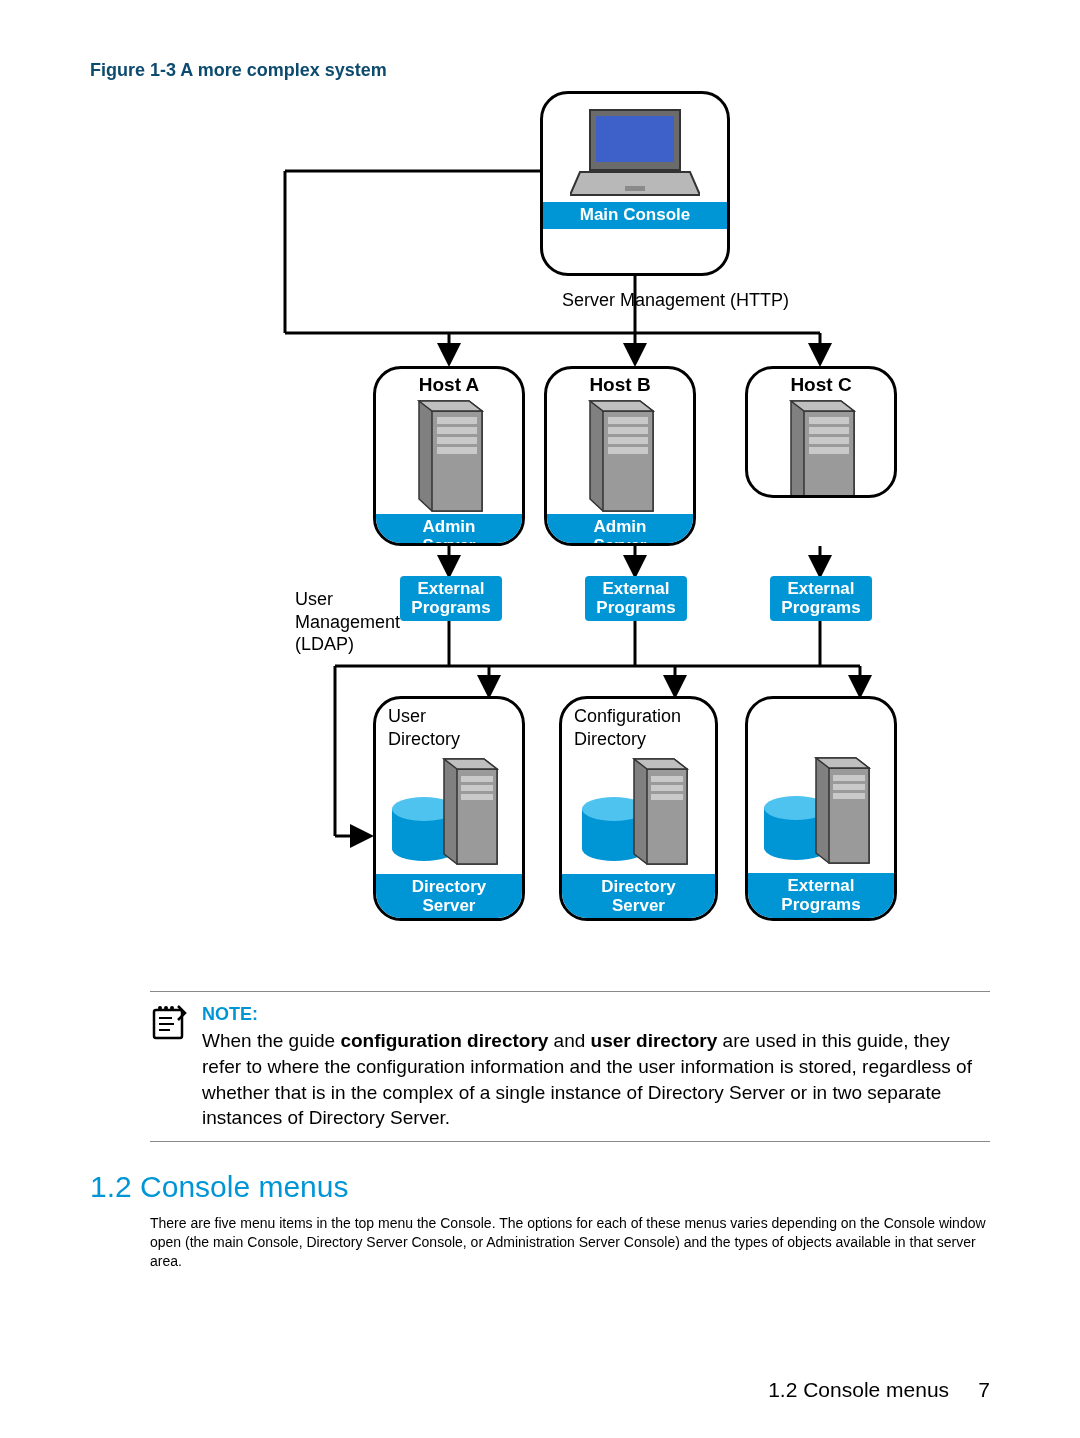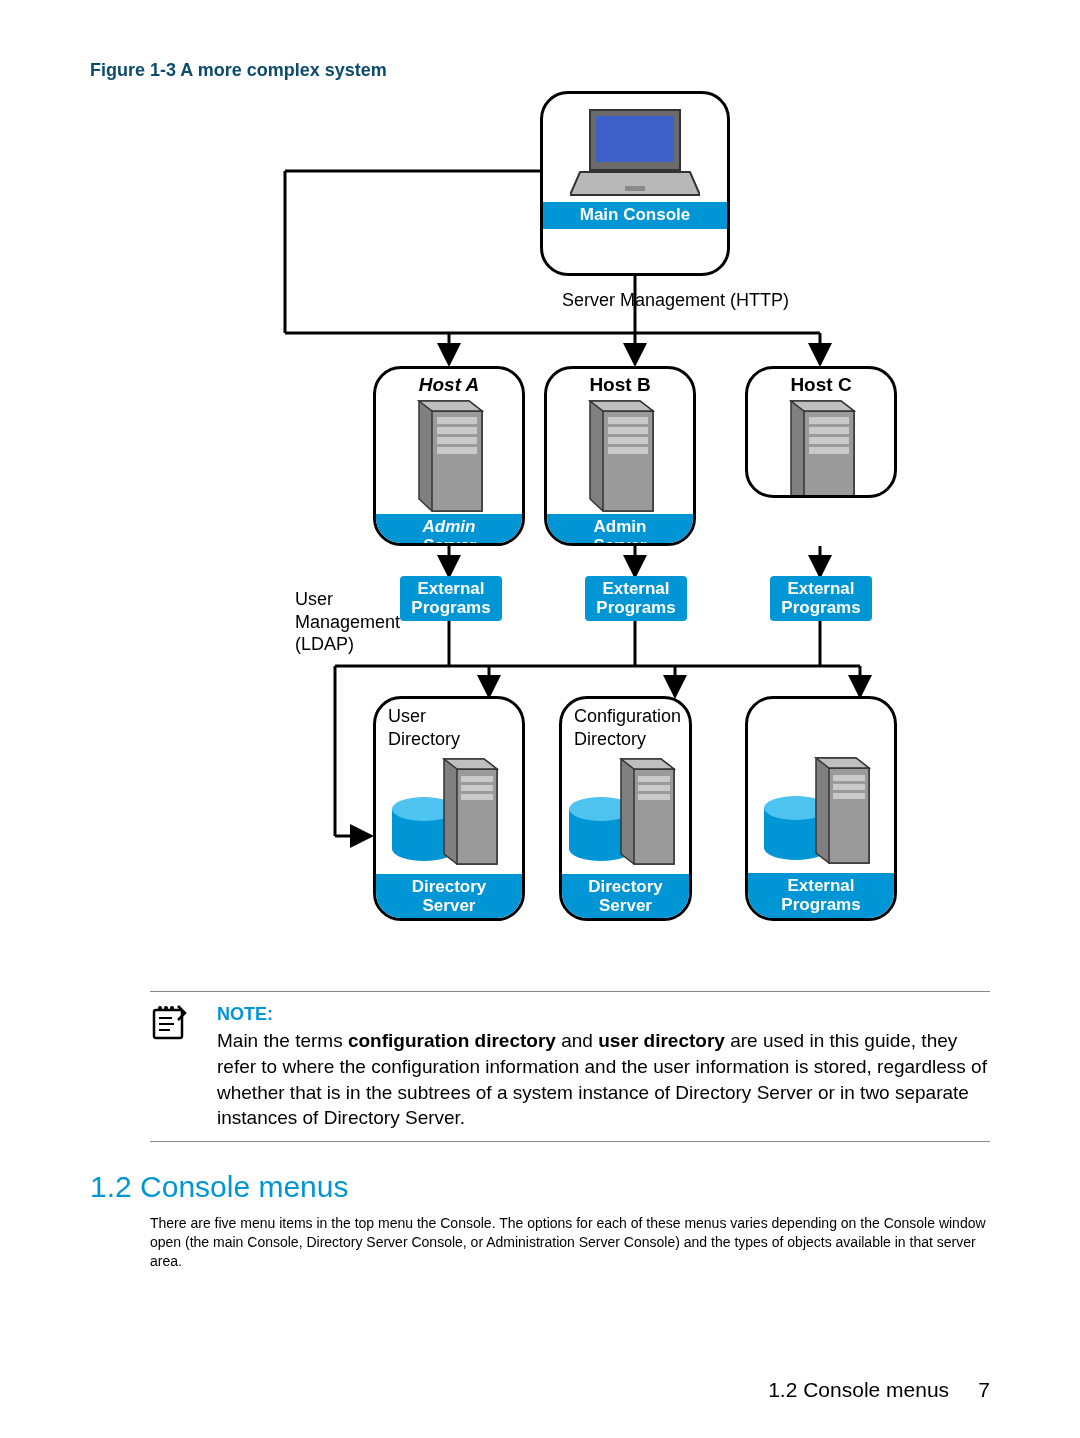--- a/index.html
+++ b/index.html
@@ -94,21 +94,21 @@
     margin: 6px auto 2px auto;
   }
 
   
   .note-wrap {
     margin: 30px 0 0 60px;
     border-top: 1px solid #888;
     border-bottom: 1px solid #888;
     padding: 10px 0;
     display: flex;
-    gap: 29px;
+    gap: 14px;
     font-size: 19px;
     line-height: 1.35;
   }
   .note-icon {
     width: 38px; height: 38px;
     flex-shrink: 0;
     margin-top: 2px;
   }
   .note-title {
     color: #0096d6;
@@ -184,21 +184,21 @@
           <path d="M26 16 L104 16 L104 62 L26 62 Z" fill="#3d60c9"></path>
           <path d="M10 72 L120 72 L130 95 L0 95 Z" fill="#b8b8b8" stroke="#333" stroke-width="2"></path>
           <rect x="55" y="86" width="20" height="5" fill="#8a8a8a"></rect>
         </svg>
       </div>
       <div class="label-band">Main Console</div>
     </div>
 
     <div class="plain-label" style="left:290px; top:198px;margin-left:32px;">Server Management (HTTP)</div>
 
-    <div class="node-box" style="left:133px; top:275px; width:152px; height:180px;font-style:italic;">
+    <div class="node-box" style="left:133px; top:275px; width:152px; height:180px;">
       <div class="host-title">Host A</div>
       <div class="server-icon">
         <svg viewBox="0 0 70 115">
           <path d="M5 2 L55 2 L68 12 L68 112 L18 112 L5 100 Z" fill="#808080" stroke="#333" stroke-width="1.5"></path>
           <path d="M18 12 L68 12 L68 112 L18 112 Z" fill="#9a9a9a" stroke="#333" stroke-width="1.5"></path>
           <path d="M5 2 L55 2 L68 12 L18 12 Z" fill="#bfbfbf" stroke="#333" stroke-width="1.5"></path>
           <rect x="23" y="18" width="40" height="7" fill="#c9c9c9"></rect>
           <rect x="23" y="28" width="40" height="7" fill="#c9c9c9"></rect>
           <rect x="23" y="38" width="40" height="7" fill="#c9c9c9"></rect>
           <rect x="23" y="48" width="40" height="7" fill="#c9c9c9"></rect>
@@ -265,21 +265,21 @@
           <path d="M55 5 L95 5 L108 15 L68 15 Z" fill="#bfbfbf" stroke="#333" stroke-width="1.5"></path>
           <rect x="72" y="22" width="32" height="6" fill="#c9c9c9"></rect>
           <rect x="72" y="31" width="32" height="6" fill="#c9c9c9"></rect>
           <rect x="72" y="40" width="32" height="6" fill="#c9c9c9"></rect>
         </svg>
       </div>
       <div class="label-band" style="white-space:pre-line;">Directory
 Server</div>
     </div>
 
-    <div class="node-box" style="left:319px; top:605px; width:133px; height:225px;">
+    <div class="node-box" style="left:319px; top:605px; width:159px; height:225px;">
       <div class="plain-label" style="position:static; padding:6px 0 0 12px; white-space:pre-line;">Configuration
 Directory</div>
       <div class="dbserver-icon" style="margin-top:4px;">
         <svg viewBox="0 0 120 120">
           <ellipse cx="35" cy="95" rx="32" ry="12" fill="#0096d6"></ellipse>
           <rect x="3" y="55" width="64" height="40" fill="#0096d6"></rect>
           <ellipse cx="35" cy="55" rx="32" ry="12" fill="#4fc3ef"></ellipse>
           <path d="M55 5 L95 5 L108 15 L108 110 L68 110 L55 100 Z" fill="#808080" stroke="#333" stroke-width="1.5"></path>
           <path d="M68 15 L108 15 L108 110 L68 110 Z" fill="#9a9a9a" stroke="#333" stroke-width="1.5"></path>
           <path d="M55 5 L95 5 L108 15 L68 15 Z" fill="#bfbfbf" stroke="#333" stroke-width="1.5"></path>
@@ -322,21 +322,21 @@
         <circle cx="22" cy="4" r="2" fill="#000"></circle>
         <path d="M28 2 L35 9 L28 16" fill="none" stroke="#000" stroke-width="2.5"></path>
         <line x1="9" y1="14" x2="22" y2="14" stroke="#000" stroke-width="2"></line>
         <line x1="9" y1="20" x2="24" y2="20" stroke="#000" stroke-width="2"></line>
         <line x1="9" y1="26" x2="20" y2="26" stroke="#000" stroke-width="2"></line>
       </svg>
     </div>
     <div class="note-body">
       <div class="note-title">NOTE:</div>
       <div>
-        <span>Main the terms </span><b>configuration directory</b><span> and </span><b>user directory</b><span> are used in this guide, they refer to where the configuration information and the user information is stored, regardless of whether that is in the subtrees of a system instance of Directory Server or in two separate instances of Directory Server.</span>
+        <span>When the guide </span><b>configuration directory</b><span> and </span><b>user directory</b><span> are used in this guide, they refer to where the configuration information and the user information is stored, regardless of whether that is in the complex of a single instance of Directory Server or in two separate instances of Directory Server.</span>
       </div>
     </div>
   </div>
 
   <div class="section-hdr">1.2 Console menus</div>
   <div class="section-body">There are five menu items in the top menu the Console. The options for each of these menus varies depending on the Console window open (the main Console, Directory Server Console, or Administration Server Console) and the types of objects available in that server area.</div>
 
   <div class="footer">
     <span>1.2 Console menus</span>
     &nbsp;&nbsp;&nbsp;

